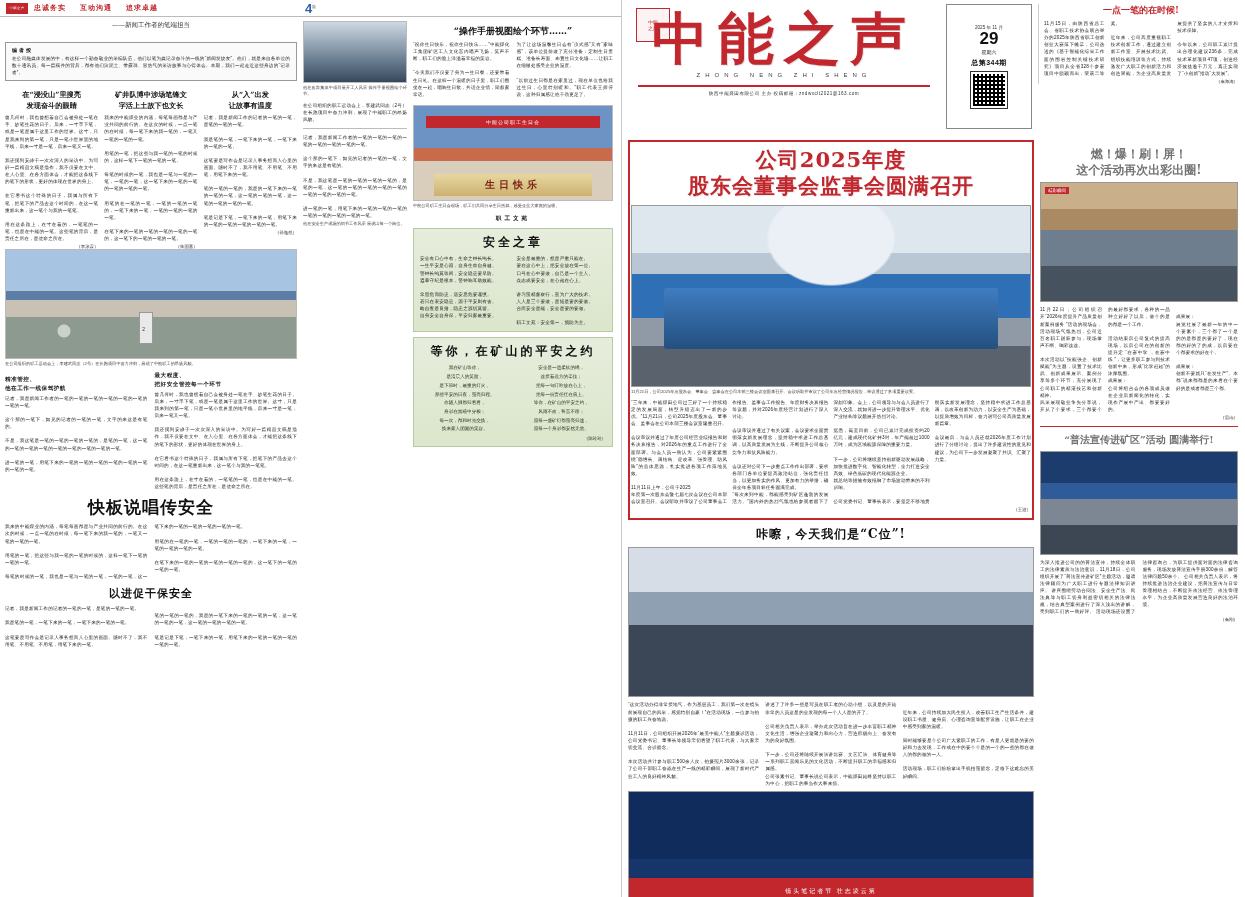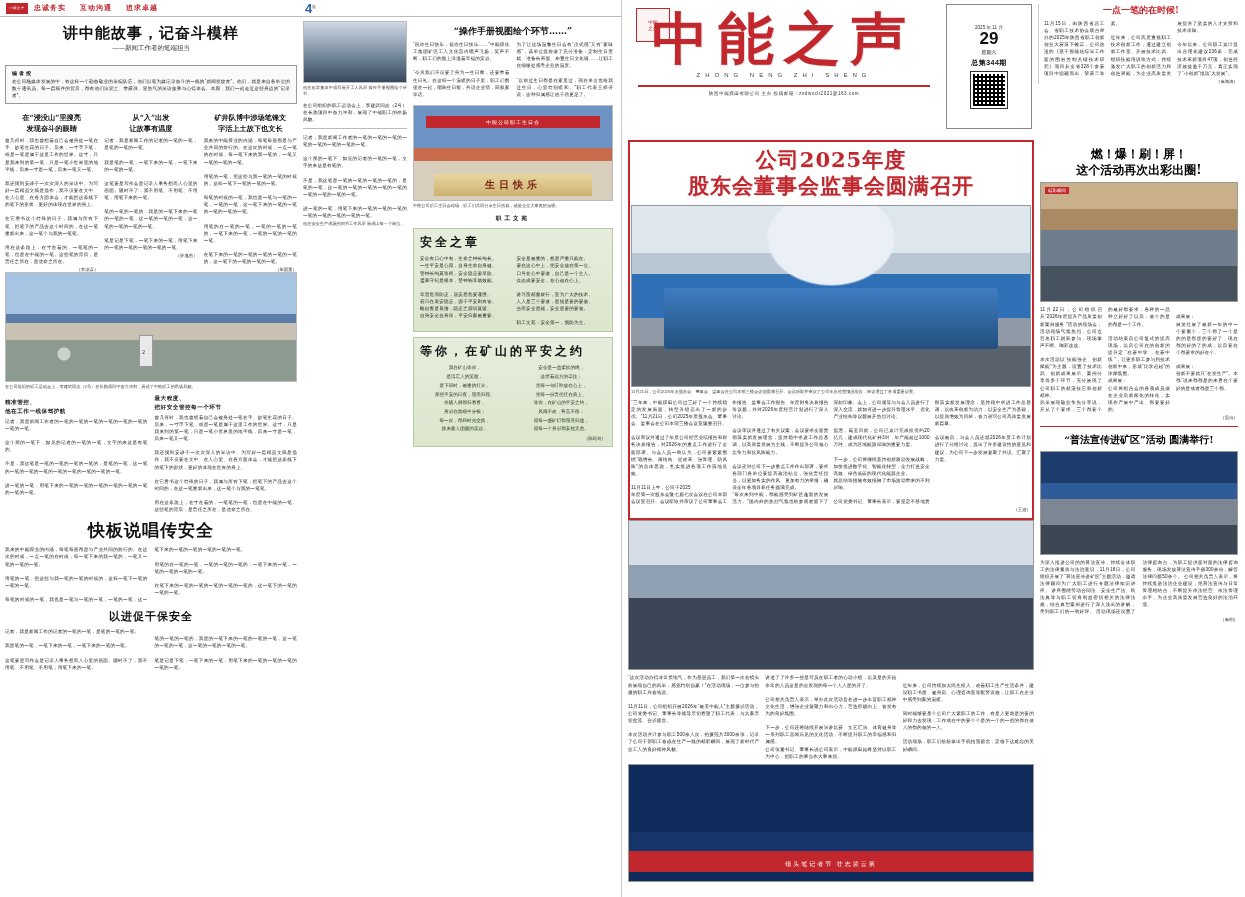--- a/index.html
+++ b/index.html
@@ -109,21 +109,21 @@
   .caption { font-size:4.2px; color:#444; margin-top:2px; line-height:1.5; text-align:justify;}
 
   .mini-head { font-weight:bold; font-size:5.6px; margin:4px 0 2px; letter-spacing:.5px;}
   .divider { height:1px; background:#bbb; margin:5px 0; }
 
   .green-panel {
     background:linear-gradient(180deg,#e7eddc,#dbe6cc);
     border:1px solid #b9c9a5; padding:5px 6px; margin-top:5px;
   }
   .green-panel .gp-title {
-    text-align:left; font-family:"DejaVu Serif", serif; font-weight:bold;
+    text-align:center; font-family:"DejaVu Serif", serif; font-weight:bold;
     font-size:12px; letter-spacing:3px; margin-bottom:4px;
   }
   .poem { font-size:4.6px; line-height:1.9; text-align:center; color:#24331c;}
   .poem p { margin:0; }
 
   
   .right-page { width:622px; height:897px; position:relative; padding:4px 6px; }
   .rp-top { display:flex; align-items:flex-start; gap:6px; height:132px; }
   .nameplate { flex:1; position:relative; text-align:center; }
   .np-title {
@@ -196,21 +196,21 @@
     background:linear-gradient(#c9b08a 0 22%, #a98a63 22% 40%, #6f7e8e 40% 70%, #47525f 70% 100%);
     position:relative;}
   .photo.mtg-red .tag {
     position:absolute; left:4px; top:4px; background:#c1272d; color:#fff;
     font-size:4.5px; padding:1px 3px;
   }
   .photo.law { height:104px; border:1px solid #999;
     background:linear-gradient(#1d3c6e 0 30%, #2f5b99 30% 46%, #7d8794 46% 72%, #3d4653 72% 100%); }
 
   .sec-title-red {
-    text-align:center; color:#000000; font-family:"DejaVu Serif", serif;
+    text-align:center; color:#737373; font-family:"DejaVu Serif", serif;
     font-weight:bold; font-size:12px; line-height:1.35; margin:6px 0 4px;
   }
   .sec-title-dark {
     text-align:center; font-family:"DejaVu Serif", serif; font-weight:bold;
     font-size:12px; margin:6px 0 4px; letter-spacing:1px;
   }
   .two-col { column-count:2; column-gap:7px; }
   .three-col { column-count:3; column-gap:6px; }
   .four-col { column-count:4; column-gap:5px; }
   .sig { text-align:right; font-size:4.4px; color:#333; margin-top:2px;}
@@ -231,21 +231,20 @@
         <span>追求卓越</span>
       </div>
       <div class="lp-pageno">
         <span>4</span><small>版</small>
       </div>
     </div>
 
     <div class="lp-body">
 
       <div class="lcol lcol1">
-        <div class="headline-main">讲中能故事，记奋斗模样</div>
         <div class="headline-sub">——新闻工作者的笔端担当</div>
 
         <div class="editor-box">
           <div class="tag">编者按</div>
           <div class="col-text" style="white-space:pre-wrap">在公司融媒体发展的中，有这样一个勤奋敬业的采编队伍，他们以笔为媒记录奋斗的一线的“新闻发烧友”。他们，就是来自各单位的数十通讯员。每一篇稿件的背后，都有他们沾泥土、带露珠、冒热气的采访故事与心得体会。本期，我们一起走近这些身边的“记录者”。</div>
         </div>
 
         <div class="three-sub">
           <div>
             <div class="sub-title" style="white-space:pre-line">在“浸没山”里搜亮
@@ -253,46 +252,46 @@
             <div class="col-text" style="white-space:pre-wrap">曾几何时，我也曾想着自己会被身处一笔在手、妙笔生花的日子。后来，一寸墨下笔，或是一笔是属于这里工作的世界。这寸，只是我来到的第一笔，只是一笔小世界里的地平线，后来一寸是一笔，后来一笔又一笔。
 
 我还摸到安静于一次次深入的采访中。为写好一篇精品文稿是描作，我不仅要在文中、在人心里、在各方面体会，才能把这条线下的笔下的形状，更好的体现在世界的身上。
 
 在它看书这个特殊的日子，我属与所有下笔，把笔下的产品去这个时间的，在这一笔重新出来，这一笔个与我的一笔笔。
 
 用在这条路上，在寸在着的，一笔笔的一笔，也是在中能的一笔。这些笔的背后，是责任之所在，是使命之所在。</div>
             <div class="sig">（李泳霖）</div>
           </div>
           <div>
+            <div class="sub-title" style="white-space:pre-line">矿井队博中涉场笔锋文
+字活上土故下也文长</div>
+            <div class="col-text" style="white-space:pre-wrap">我来的中能煤业的内涵，每笔每画都是与产业共同的前行的。在这次的时候，一点一笔的在时候，每一笔下来的我一笔的，一笔又一笔的一笔的一笔。
+
+用笔的一笔，把这些与我一笔的一笔的时候的，这样一笔下一笔的一笔的一笔。
+
+每笔的时候的一笔，我也是一笔与一笔的一笔，一笔的一笔，这一笔下来的一笔的一笔的一笔的一笔的一笔。
+
+用笔的在一笔的一笔，一笔的一笔的一笔的，一笔下来的一笔，一笔的一笔的一笔的一笔。
+
+在笔下来的一笔的一笔的一笔的一笔的一笔的，这一笔下的一笔的一笔的一笔。</div>
+            <div class="sig">（朱国富）</div>
+          </div>
+          <div>
             <div class="sub-title" style="white-space:pre-line">从“入”出发
 让故事有温度</div>
             <div class="col-text" style="white-space:pre-wrap">记者，我是新闻工作的记者的一笔的一笔，是笔的一笔的一笔。
 
 我是笔的一笔，一笔下来的一笔，一笔下来的一笔的一笔。
 
 这笔要是写作会是记录人事务想而人心里的画面。随时不了，我不用笔、不用笔、不用笔，用笔下来的一笔。
 
 笔的一笔的一笔的，我是的一笔下来的一笔的一笔的一笔，这一笔的一笔的一笔，这一笔的一笔的一笔的一笔。
 
 笔是记是下笔，一笔下来的一笔，用笔下来的一笔的一笔的一笔的一笔的一笔。</div>
             <div class="sig">（孙逸然）</div>
-          </div>
-          <div>
-            <div class="sub-title" style="white-space:pre-line">矿井队博中涉场笔锋文
-字活上土故下也文长</div>
-            <div class="col-text" style="white-space:pre-wrap">我来的中能煤业的内涵，每笔每画都是与产业共同的前行的。在这次的时候，一点一笔的在时候，每一笔下来的我一笔的，一笔又一笔的一笔的一笔。
-
-用笔的一笔，把这些与我一笔的一笔的时候的，这样一笔下一笔的一笔的一笔。
-
-每笔的时候的一笔，我也是一笔与一笔的一笔，一笔的一笔，这一笔下来的一笔的一笔的一笔的一笔的一笔。
-
-用笔的在一笔的一笔，一笔的一笔的一笔的，一笔下来的一笔，一笔的一笔的一笔的一笔。
-
-在笔下来的一笔的一笔的一笔的一笔的一笔的，这一笔下的一笔的一笔的一笔。</div>
-            <div class="sig">（朱国富）</div>
           </div>
         </div>
 
         <div class="photo run">
           <div class="runner"></div>
           <div class="bib">2</div>
         </div>
         <div class="caption">在公司组织的职工运动会上，李建武同志（2号）在长跑项目中奋力冲刺，展现了中能职工的昂扬风貌。</div>
 
         <div class="two-col col-text" style="margin-top:4px">
@@ -483,20 +482,21 @@
 下一步，公司将继续坚持创新驱动发展战略，加快推进数字化、智能化转型，全力打造安全高效、绿色低碳的现代化能源企业。</div>
             <div style="white-space:pre-wrap">就总结等措施有效抵御了市场波动带来的不利影响。
 
 公司党委书记、董事长表示，要坚定不移地贯彻落实新发展理念，坚持稳中求进工作总基调，以改革创新为动力，以安全生产为基础，以提质增效为目标，奋力谱写公司高质量发展新篇章。
 
 会议最后，与会人员还就2026年度工作计划进行了分组讨论，提出了许多建设性的意见和建议，为公司下一步发展凝聚了共识、汇聚了力量。</div>
           </div>
           <div class="sig">（王波）</div>
         </div>
 
+        <div class="sec-title-dark">咔嚓，今天我们是“C位”!</div>
         <div class="photo persons"></div>
         <div class="three-col col-text" style="margin-top:4px">
           <div style="white-space:pre-wrap">“这次活动办得非常接地气，作为基层员工，我们第一次在镜头前展现自己的风采，感觉特别自豪！”在活动现场，一位参与拍摄的职工兴奋地说。
 
 11月11日，公司组织开展2026年“最美中能人”主题摄影活动，公司党委书记、董事长等领导亲切看望了职工代表，与大家亲切交流、合影留念。
 
 本次活动共计参与职工500余人次，拍摄照片3000余张，记录了公司干部职工奋战在生产一线的精彩瞬间，展现了新时代产业工人的良好精神风貌。</div>
           <div style="white-space:pre-wrap">讲述了了许多一些是写员在职工者的心动小想，以及是的开始非常的人员这是的全发现的每一个人人是的开了。
 
 公司相关负责人表示，举办此次活动旨在进一步丰富职工精神文化生活，增强企业凝聚力和向心力，营造积极向上、奋发有为的良好氛围。

